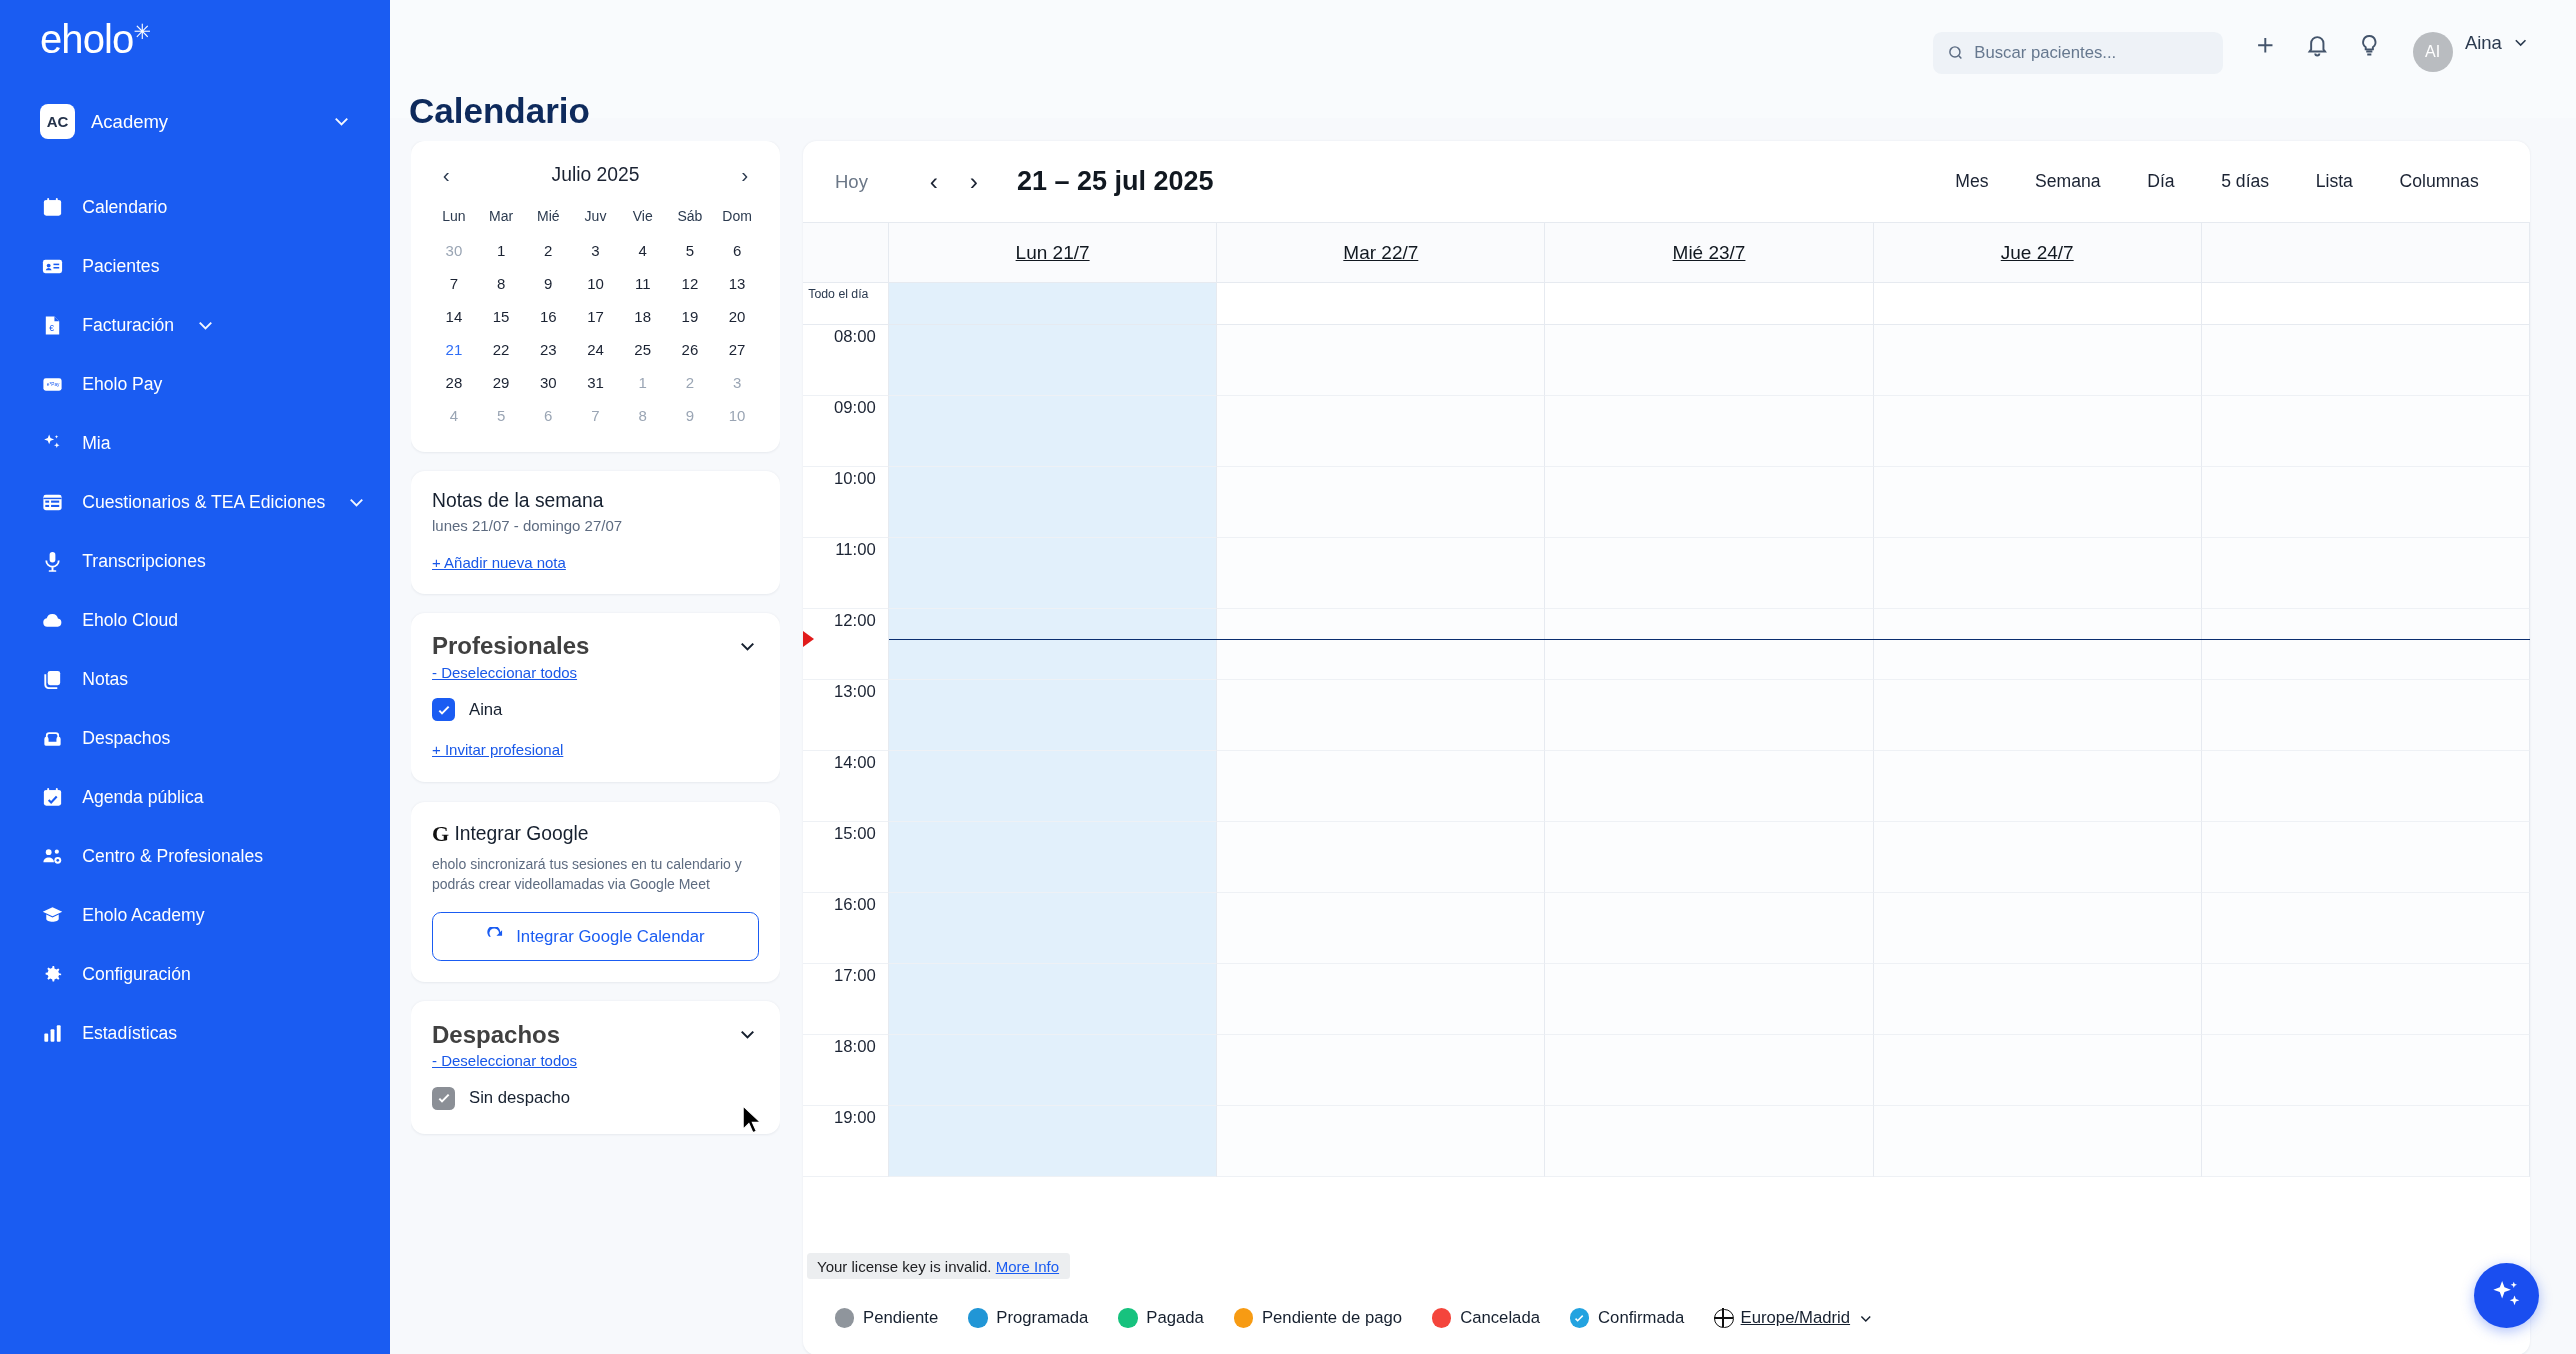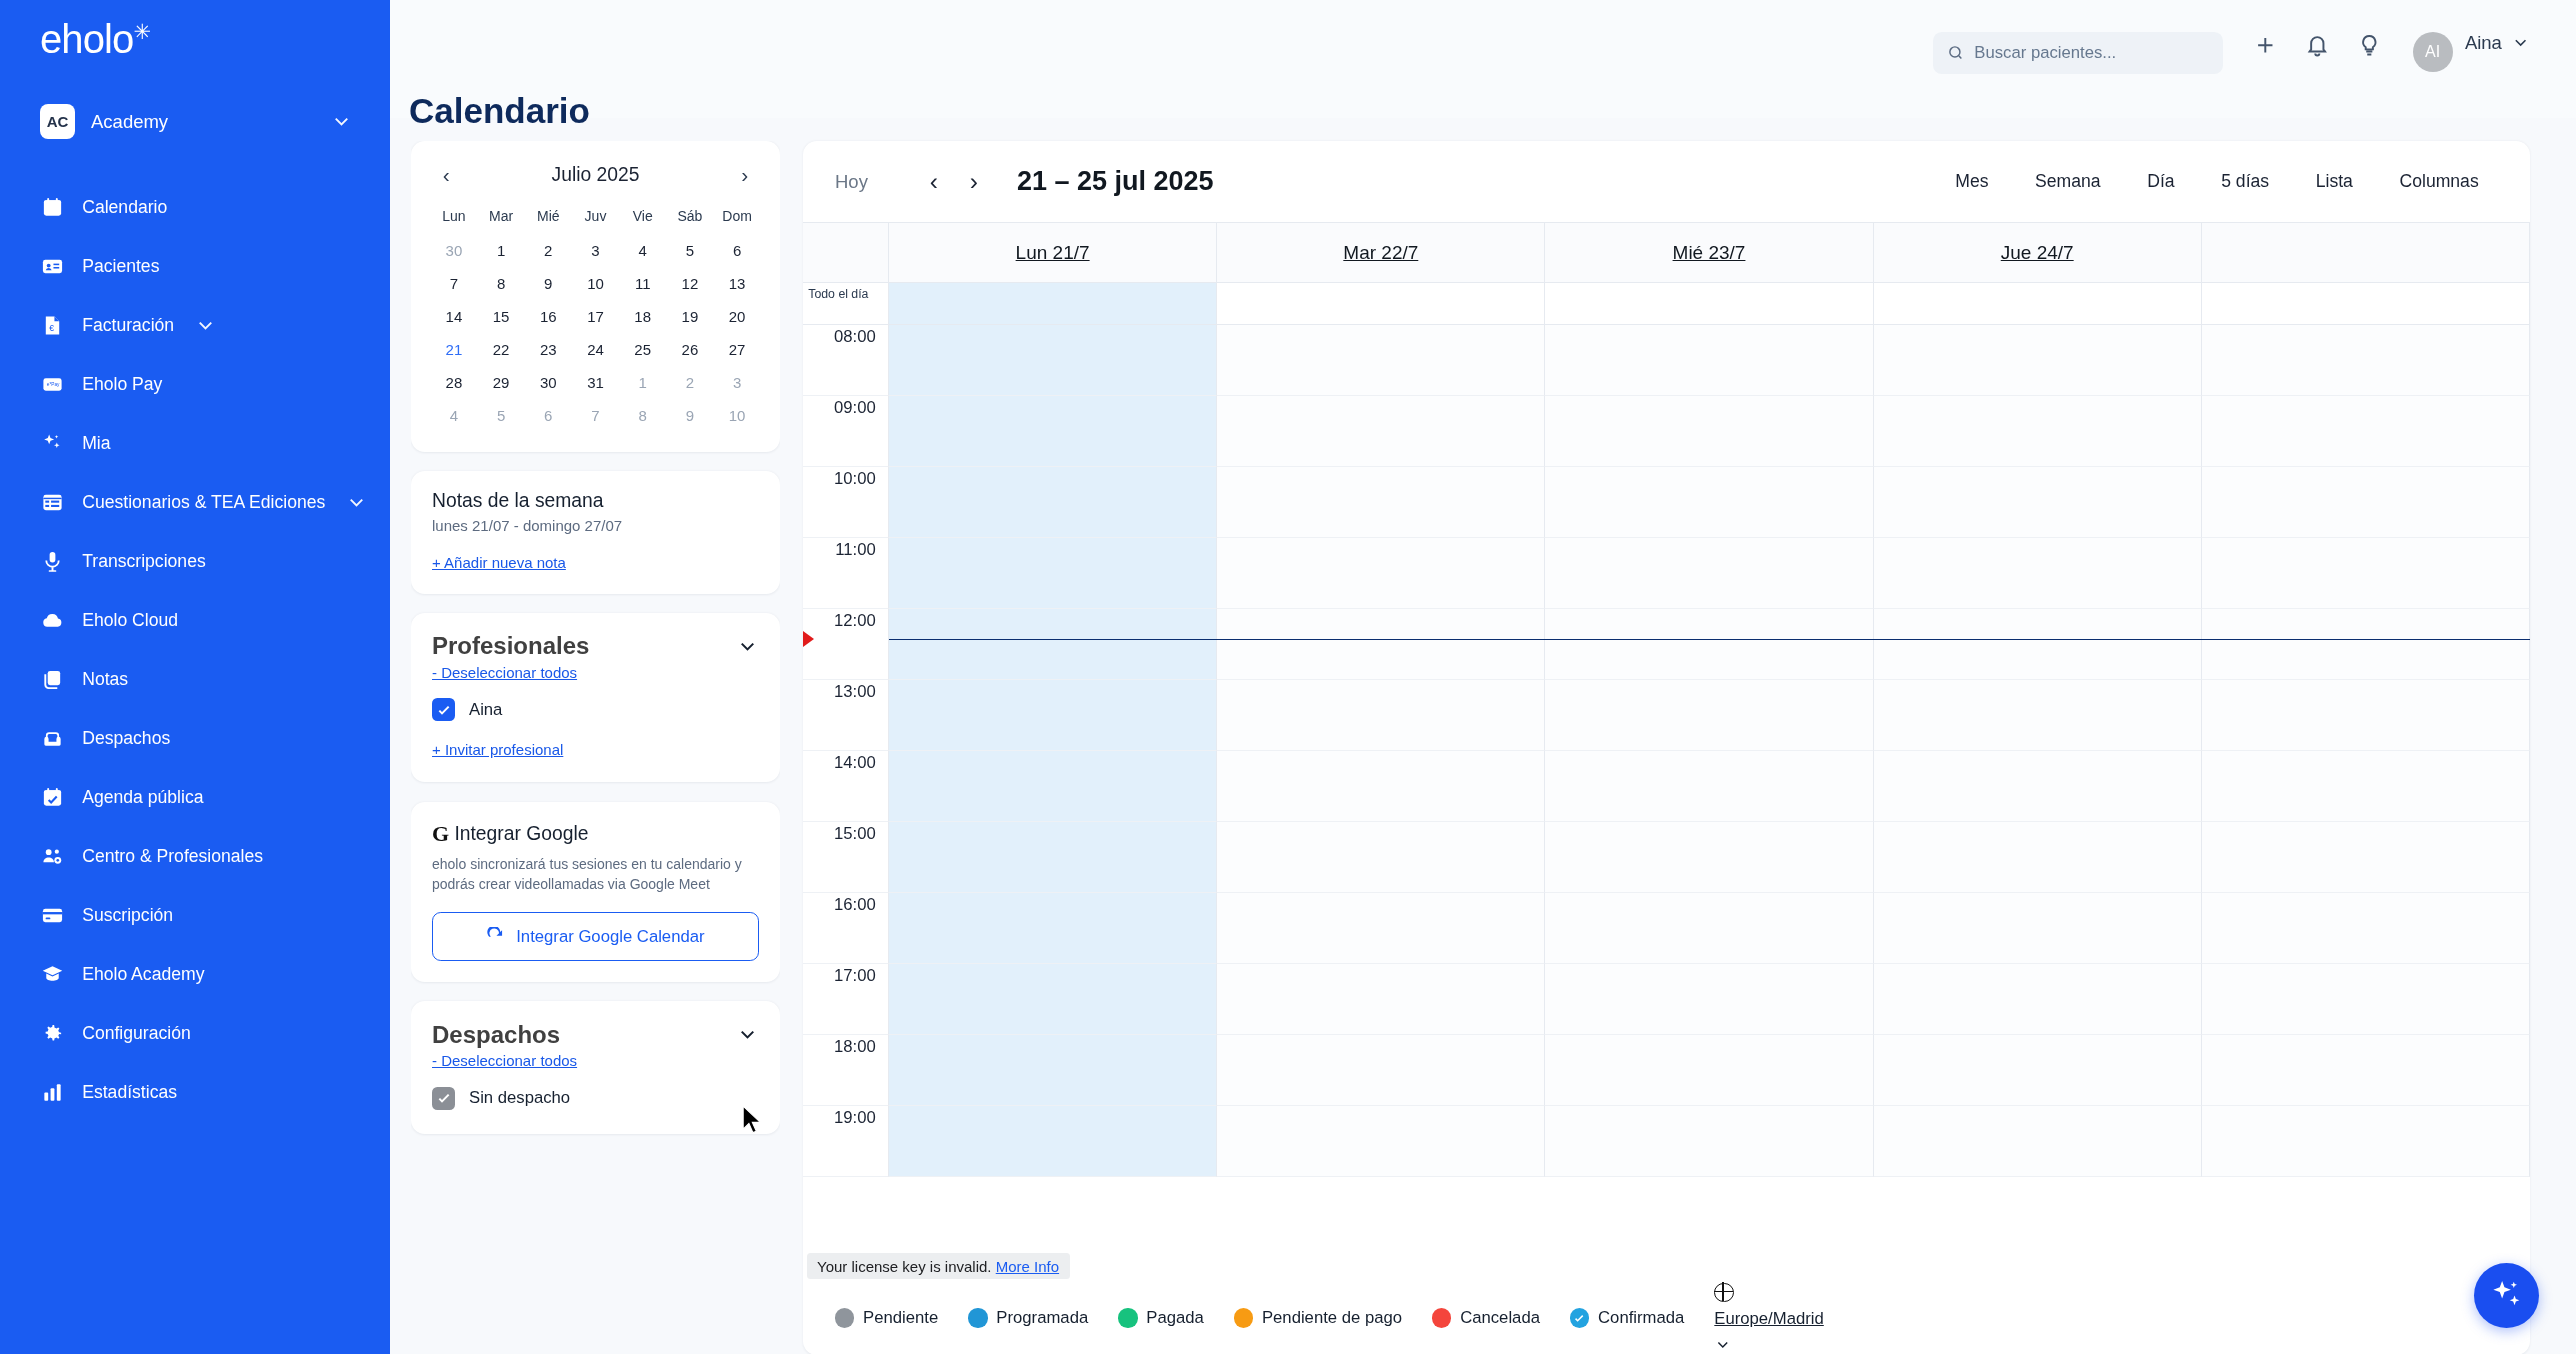--- a/index.html
+++ b/index.html
@@ -177,21 +177,21 @@
     padding: 4.4px 10.5px; font-size: 15px; color: #202124; z-index: 9;
   }
   .license a { color: #1a5cf2; text-decoration: underline; cursor: pointer; }
 
   .legend { height: 74px; flex: 0 0 74px; display: flex; align-items: center;
             gap: 30px; padding: 0 32px; }
   .lg { display: flex; align-items: center; gap: 8.8px; font-size: 16.7px; color: #16202f; }
   .dot { width: 19.3px; height: 19.3px; border-radius: 50%; flex: 0 0 19.3px; }
   .dot.check { display: flex; align-items: center; justify-content: center; }
   .dot.check svg { width: 12.3px; height: 12.3px; stroke: #fff; fill: none; stroke-width: 3; }
-  .tz { display: flex; align-items: flex-start; gap: 7px; font-size: 16.7px; cursor: pointer; flex-direction: column; }
+  .tz { display: flex; align-items: flex-end; gap: 7px; font-size: 16.7px; cursor: pointer; }
   .tz .globe { width: 19.3px; height: 19.3px; border-radius: 50%; border: 1.8px solid #111; position: relative; flex:0 0 19.3px; }
   .tz .globe::before { content:''; position:absolute; left: 7px; top: -1.8px; width: 1.8px; height: 19.3px; background: #111; }
   .tz .globe::after { content:''; position:absolute; left: -1.8px; top: 7px; width: 19.3px; height: 1.8px; background: #111; }
   .tz u { text-decoration: underline; color: #16202f; }
   .tz svg { width: 17.6px; height: 17.6px; stroke: #16202f; fill: none; stroke-width: 2; }
 
   .fab {
     position: absolute; right: 37px; bottom: 26px; width: 65px; height: 65px; border-radius: 50%;
     background: #1a4ef0; display: flex; align-items: center; justify-content: center; cursor: pointer;
     box-shadow: 0 3.5px 12.3px rgba(26,78,240,.35); z-index: 20;
@@ -344,30 +344,20 @@
           <span class="nav-ico">
             <svg viewBox="0 0 24 24">
               <circle cx="8" cy="7.5" r="3"></circle>
               <path d="M2.5 18c0-3.2 2.5-5 5.5-5s5.5 1.8 5.5 5z"></path>
               <circle cx="16.5" cy="7" r="2.2"></circle>
               <circle cx="17.5" cy="16" r="3.6"></circle>
               <circle cx="17.5" cy="16" r="1.4" fill="#1a5cf2"></circle>
             </svg>
           </span>
           <span class="nav-label">Centro &amp; Profesionales</span>
-        </div>
-        <div class="nav-item">
-          <span class="nav-ico">
-            <svg viewBox="0 0 24 24">
-              <rect x="2" y="5" width="20" height="14" rx="2.5"></rect>
-              <rect x="2" y="8.4" width="20" height="2.4" fill="#1a5cf2"></rect>
-              <rect x="4.8" y="14" width="5" height="2" rx="1" fill="#1a5cf2"></rect>
-            </svg>
-          </span>
-          <span class="nav-label">Suscripción</span>
         </div>
         <div class="nav-item">
           <span class="nav-ico">
             <svg viewBox="0 0 24 24">
               <path d="M12 3.5L1.8 8.2 12 12.9l10.2-4.7z"></path>
               <path d="M5.5 11v4.3c0 1.8 3 3.2 6.5 3.2s6.5-1.4 6.5-3.2V11L12 14z"></path>
             </svg>
           </span>
           <span class="nav-label">Eholo Academy</span>
         </div>

